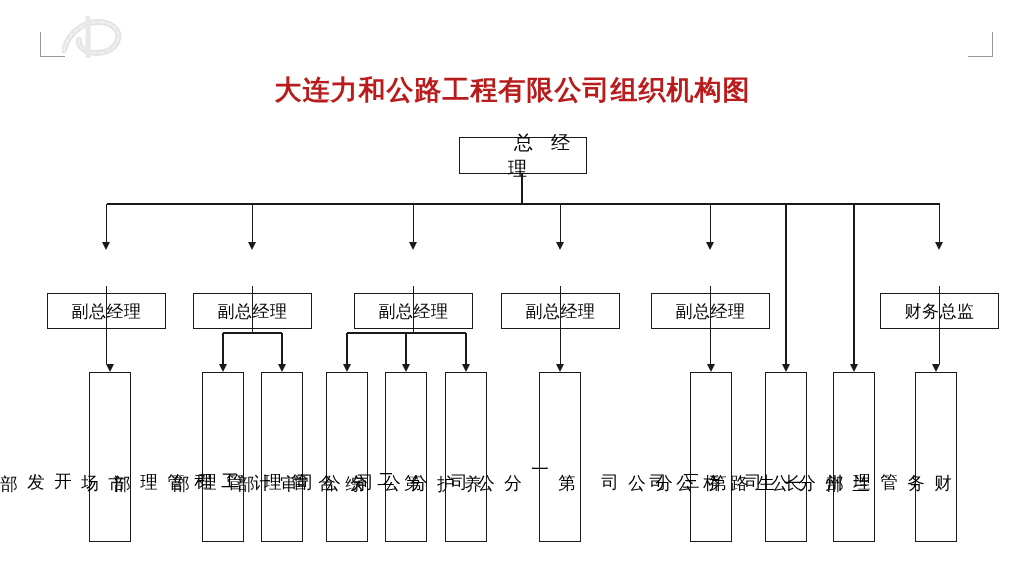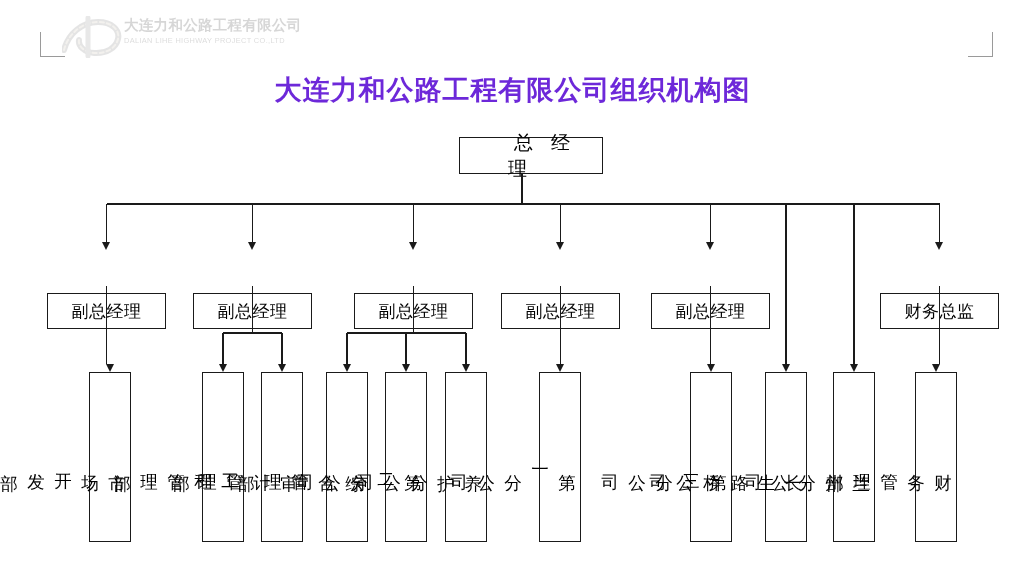--- a/index.html
+++ b/index.html
@@ -84,21 +84,21 @@
   .chart-title {
     position: absolute;
     left: 0;
     top: 72px;
     width: 1025px;
     text-align: center;
     font-family: "DejaVu Sans", "Liberation Sans", sans-serif;
     font-size: 27px;
     font-weight: bold;
     letter-spacing: 1px;
-    color: #6d28d9;
+    color: #b91c1c;
     white-space: nowrap;
   }
 
   
   .node {
     position: absolute;
     box-sizing: border-box;
     border: 1.4px solid #1a1a1a;
     background: #ffffff;
     display: flex;
@@ -153,33 +153,29 @@
 <body>
 
 <div id="page">
 
   <div class="wm-logo">
     <svg class="wm-mark" viewBox="0 0 62 42">
       <path d="M2 34 C6 18, 20 6, 36 6 C50 6, 58 14, 56 23 C54 32, 44 38, 32 37 C22 36, 16 30, 17 24" fill="none" stroke="#a9a9a9" stroke-width="6" stroke-linecap="round"></path>
       <path d="M2 34 C6 18, 20 6, 36 6 C50 6, 58 14, 56 23 C54 32, 44 38, 32 37 C22 36, 16 30, 17 24" fill="none" stroke="#d8d3c8" stroke-width="2" stroke-linecap="round" stroke-dasharray="4 3"></path>
       <path d="M26 2 L26 40" fill="none" stroke="#b4b4b4" stroke-width="5" stroke-linecap="round"></path>
     </svg>
-    <div class="wm-text">
-      <div class="wm-cn">大连力和公路工程有限公司</div>
-      <div class="wm-en">DALIAN LIHE HIGHWAY PROJECT CO.,LTD</div>
-    </div>
   </div>
 
   <div class="corner tl"></div>
   <div class="corner tr"></div>
 
   <div class="chart-title">大连力和公路工程有限公司组织机构图</div>
 
   <div id="diagram">
-      <div class="node root" style="left: 459px; top: 137px; width: 144px; height: 37px; padding-left: 48px;">
+      <div class="node root" style="left: 459px; top: 137px; width: 128px; height: 37px; padding-left: 48px;">
         <span>总 经 理</span>
       </div>
       <div class="conn v" style="left: 521.3px; top: 174px; height: 30px;"></div>
       <div class="conn h" style="left: 106.5px; top: 203.3px; width: 833px;"></div>
       <div class="node lvl2" style="left: 47px; top: 250px; width: 119px; height: 36px;">
         <span>副总经理</span>
       </div>
       <div class="conn v" style="left: 105.8px; top: 204px; height: 38px;"></div>
       <div class="arrow" style="left: 102px; top: 242px;"></div>
       <div class="node lvl2" style="left: 193px; top: 250px; width: 119px; height: 36px;">

